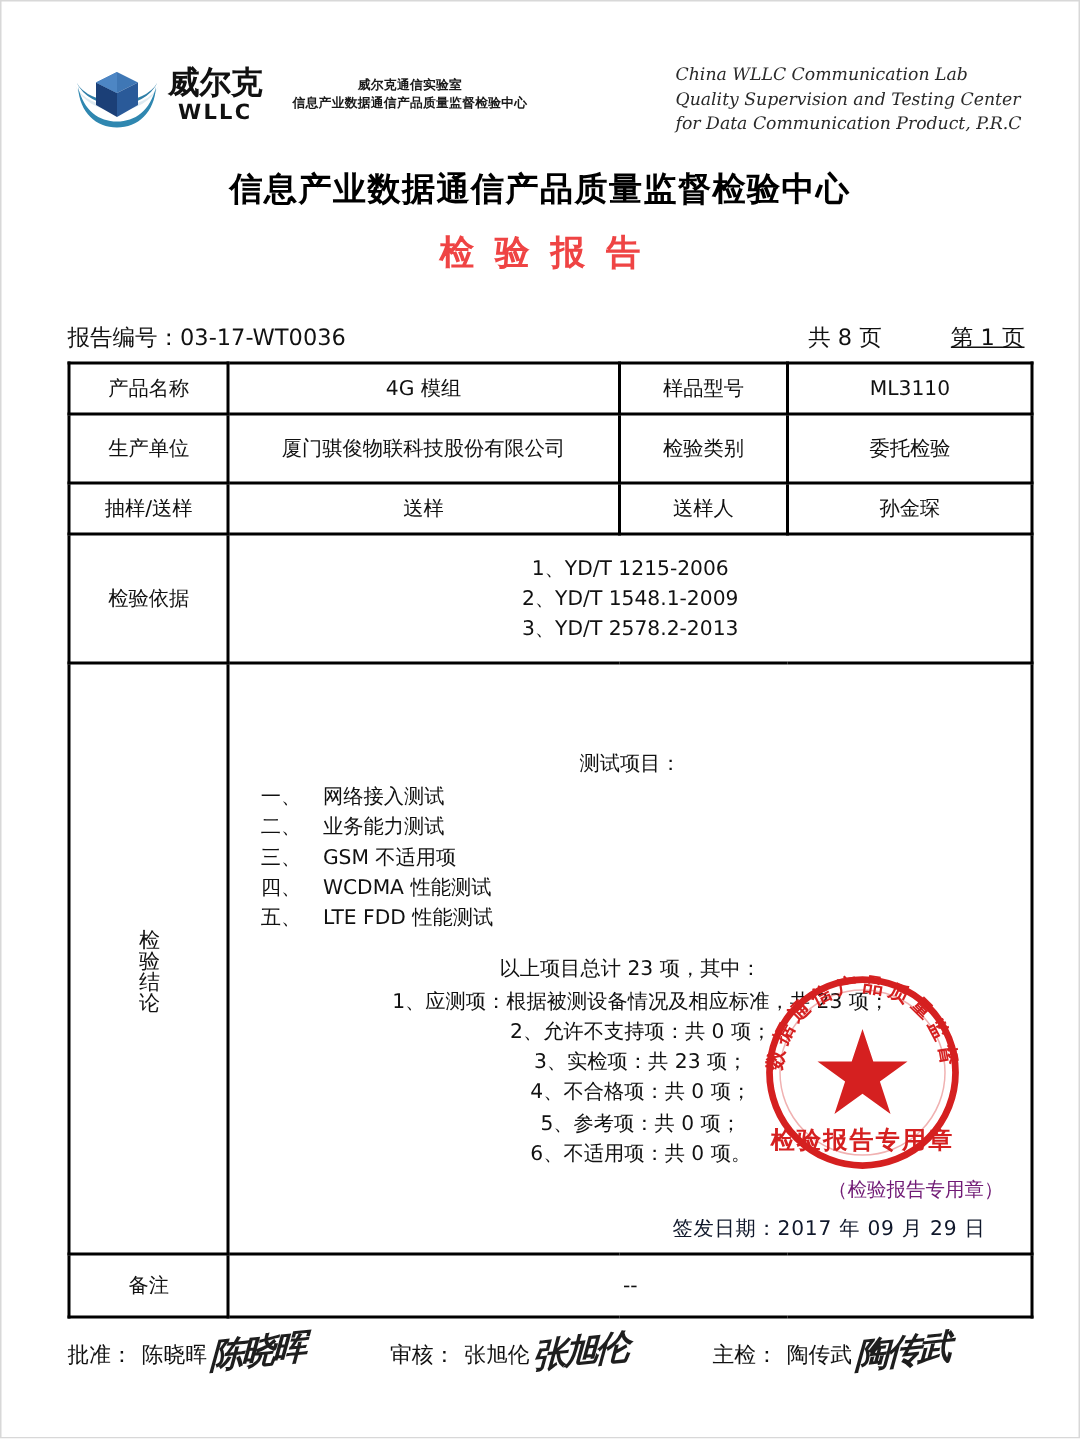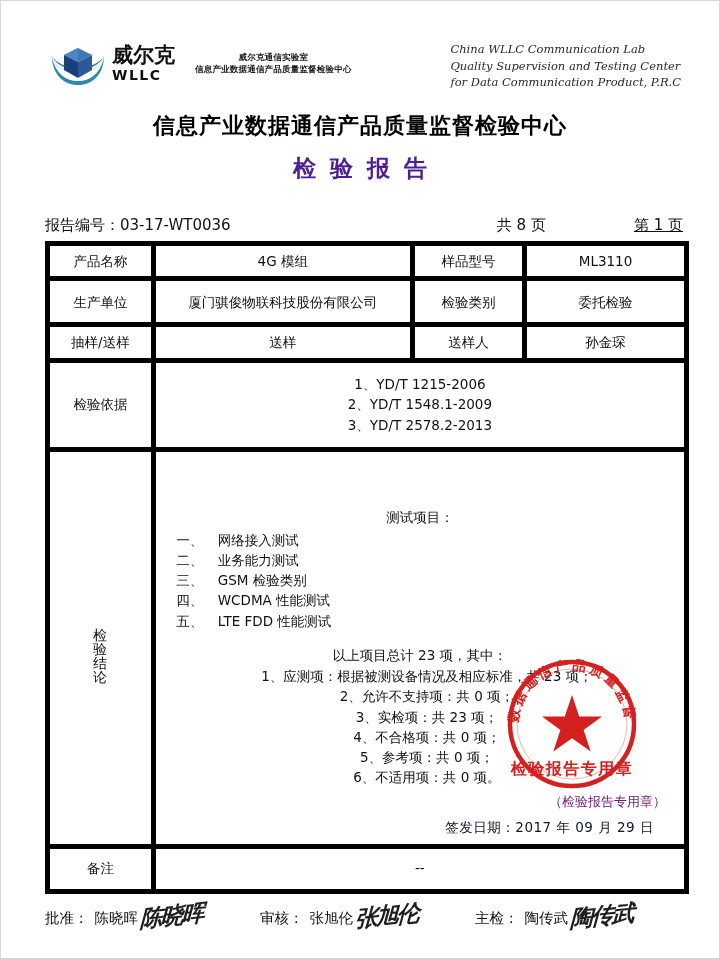--- a/index.html
+++ b/index.html
@@ -42,20 +42,21 @@
     height: 48px;
     flex: 0 0 auto;
   }
   .logo-mark svg { display: block; }
   .logo-words {
     margin-left: 3px;
     display: flex;
     flex-direction: column;
     justify-content: center;
     line-height: 1;
+    align-items: center;
   }
   .logo-cn {
     font-family: "DejaVu Sans", sans-serif;
     font-size: 21px;
     font-weight: bold;
     letter-spacing: 0px;
     color: #111;
   }
   .logo-en {
     font-family: "DejaVu Sans", sans-serif;
@@ -102,44 +103,44 @@
     margin-top: 10px;
     color: #000;
   }
   .report-title {
     text-align: center;
     font-size: 23px;
     font-weight: bold;
     letter-spacing: 14px;
     margin-top: 12px;
     padding-left: 14px;
-    color: #4c1d95;
+    color: #ef4444;
   }
 
   
   .meta-line {
     display: flex;
     align-items: baseline;
     margin: 12px 32px 6px 44px;
     font-size: 15px;
   }
   .meta-no { white-space: nowrap; margin-top: 20px; }
   .meta-spacer { flex: 1 1 auto; }
-  .meta-pages { white-space: nowrap; margin-right: 88px; }
+  .meta-pages { white-space: nowrap; margin-right: 46px; }
   .meta-page { white-space: nowrap; margin-right: 4px; text-decoration: underline; }
 
   
   .tbl {
     margin: 0 32px 0 44px;
     border-collapse: collapse;
     width: 644px;
     table-layout: fixed;
   }
   .tbl td {
-    border: 5px solid #000000;
+    border: 2px solid #000000;
     font-size: 13.5px;
     padding: 5px 6px;
     vertical-align: middle;
     text-align: center;
     line-height: 1.5;
   }
   .c-label { width: 98px; }
   .c-val1  { width: 240px; }
   .c-label2{ width: 104px; }
   .c-val2  { width: 150px; }
@@ -342,21 +343,21 @@
           <div class="item-row">
             <span class="item-num">一、</span>
             <span>网络接入测试</span>
           </div>
           <div class="item-row">
             <span class="item-num">二、</span>
             <span>业务能力测试</span>
           </div>
           <div class="item-row">
             <span class="item-num">三、</span>
-            <span>GSM 检验类别</span>
+            <span>GSM 不适用项</span>
           </div>
           <div class="item-row">
             <span class="item-num">四、</span>
             <span>WCDMA 性能测试</span>
           </div>
           <div class="item-row">
             <span class="item-num">五、</span>
             <span>LTE FDD 性能测试</span>
           </div>
 

